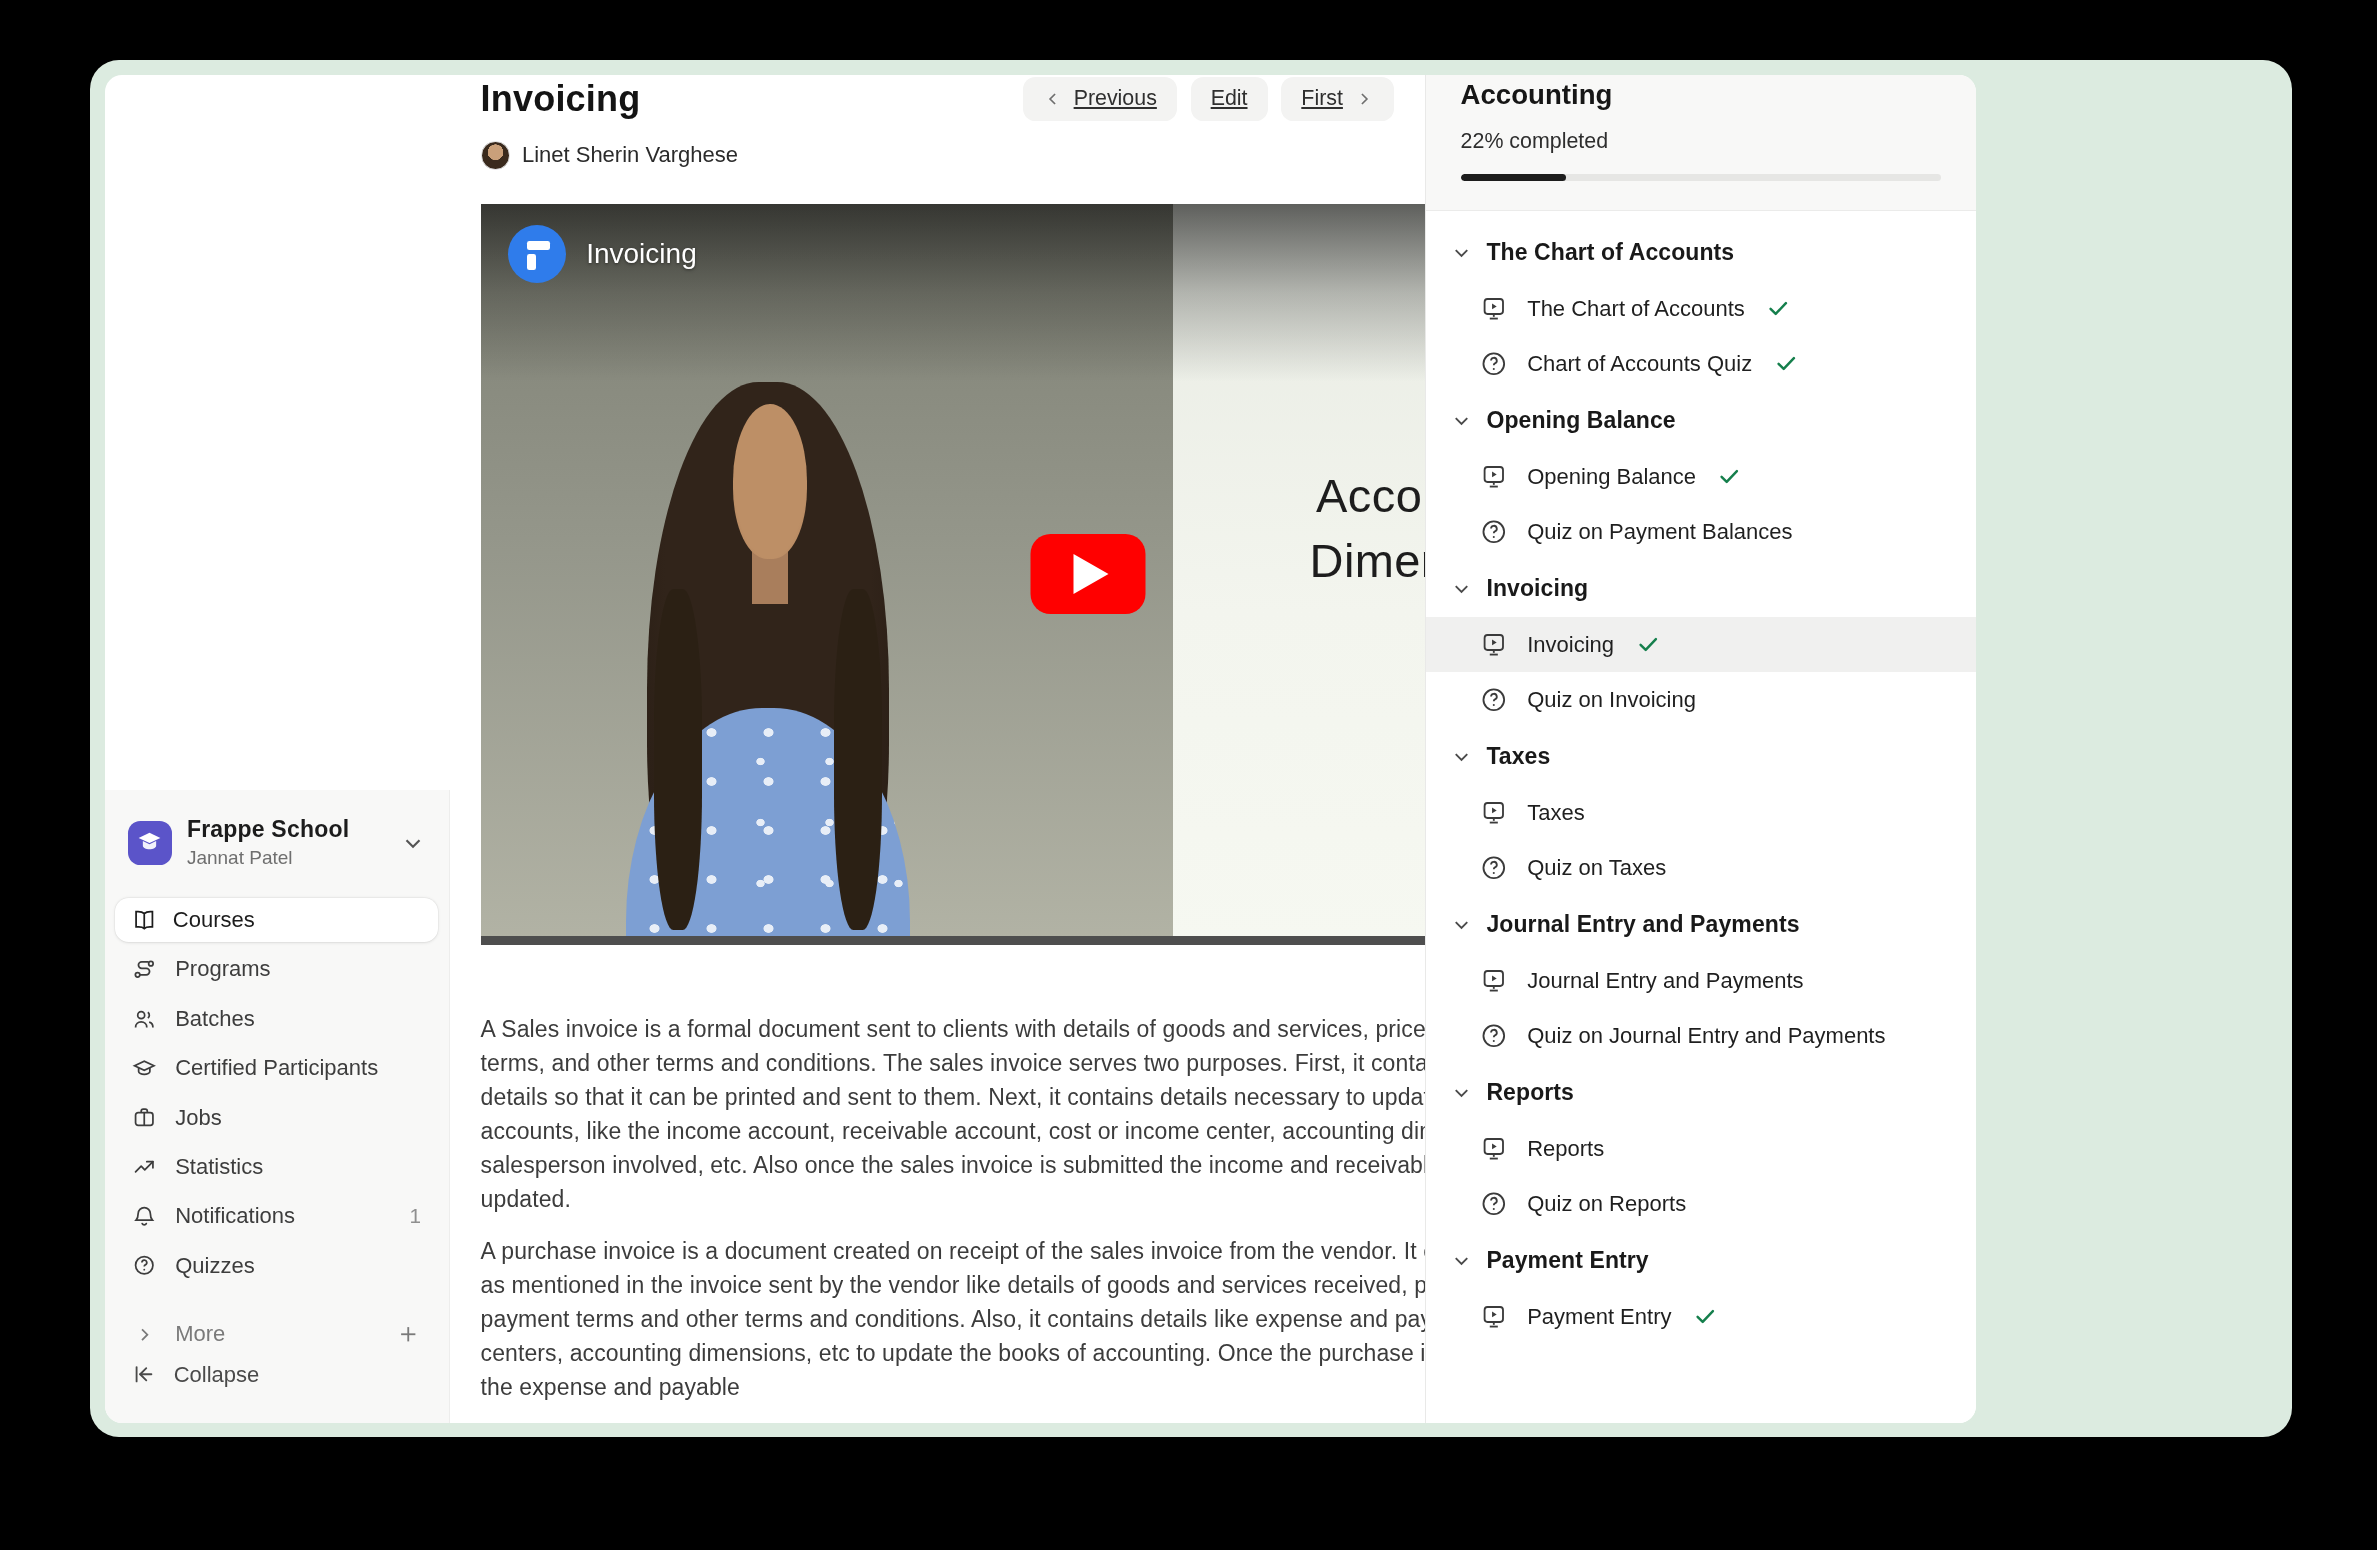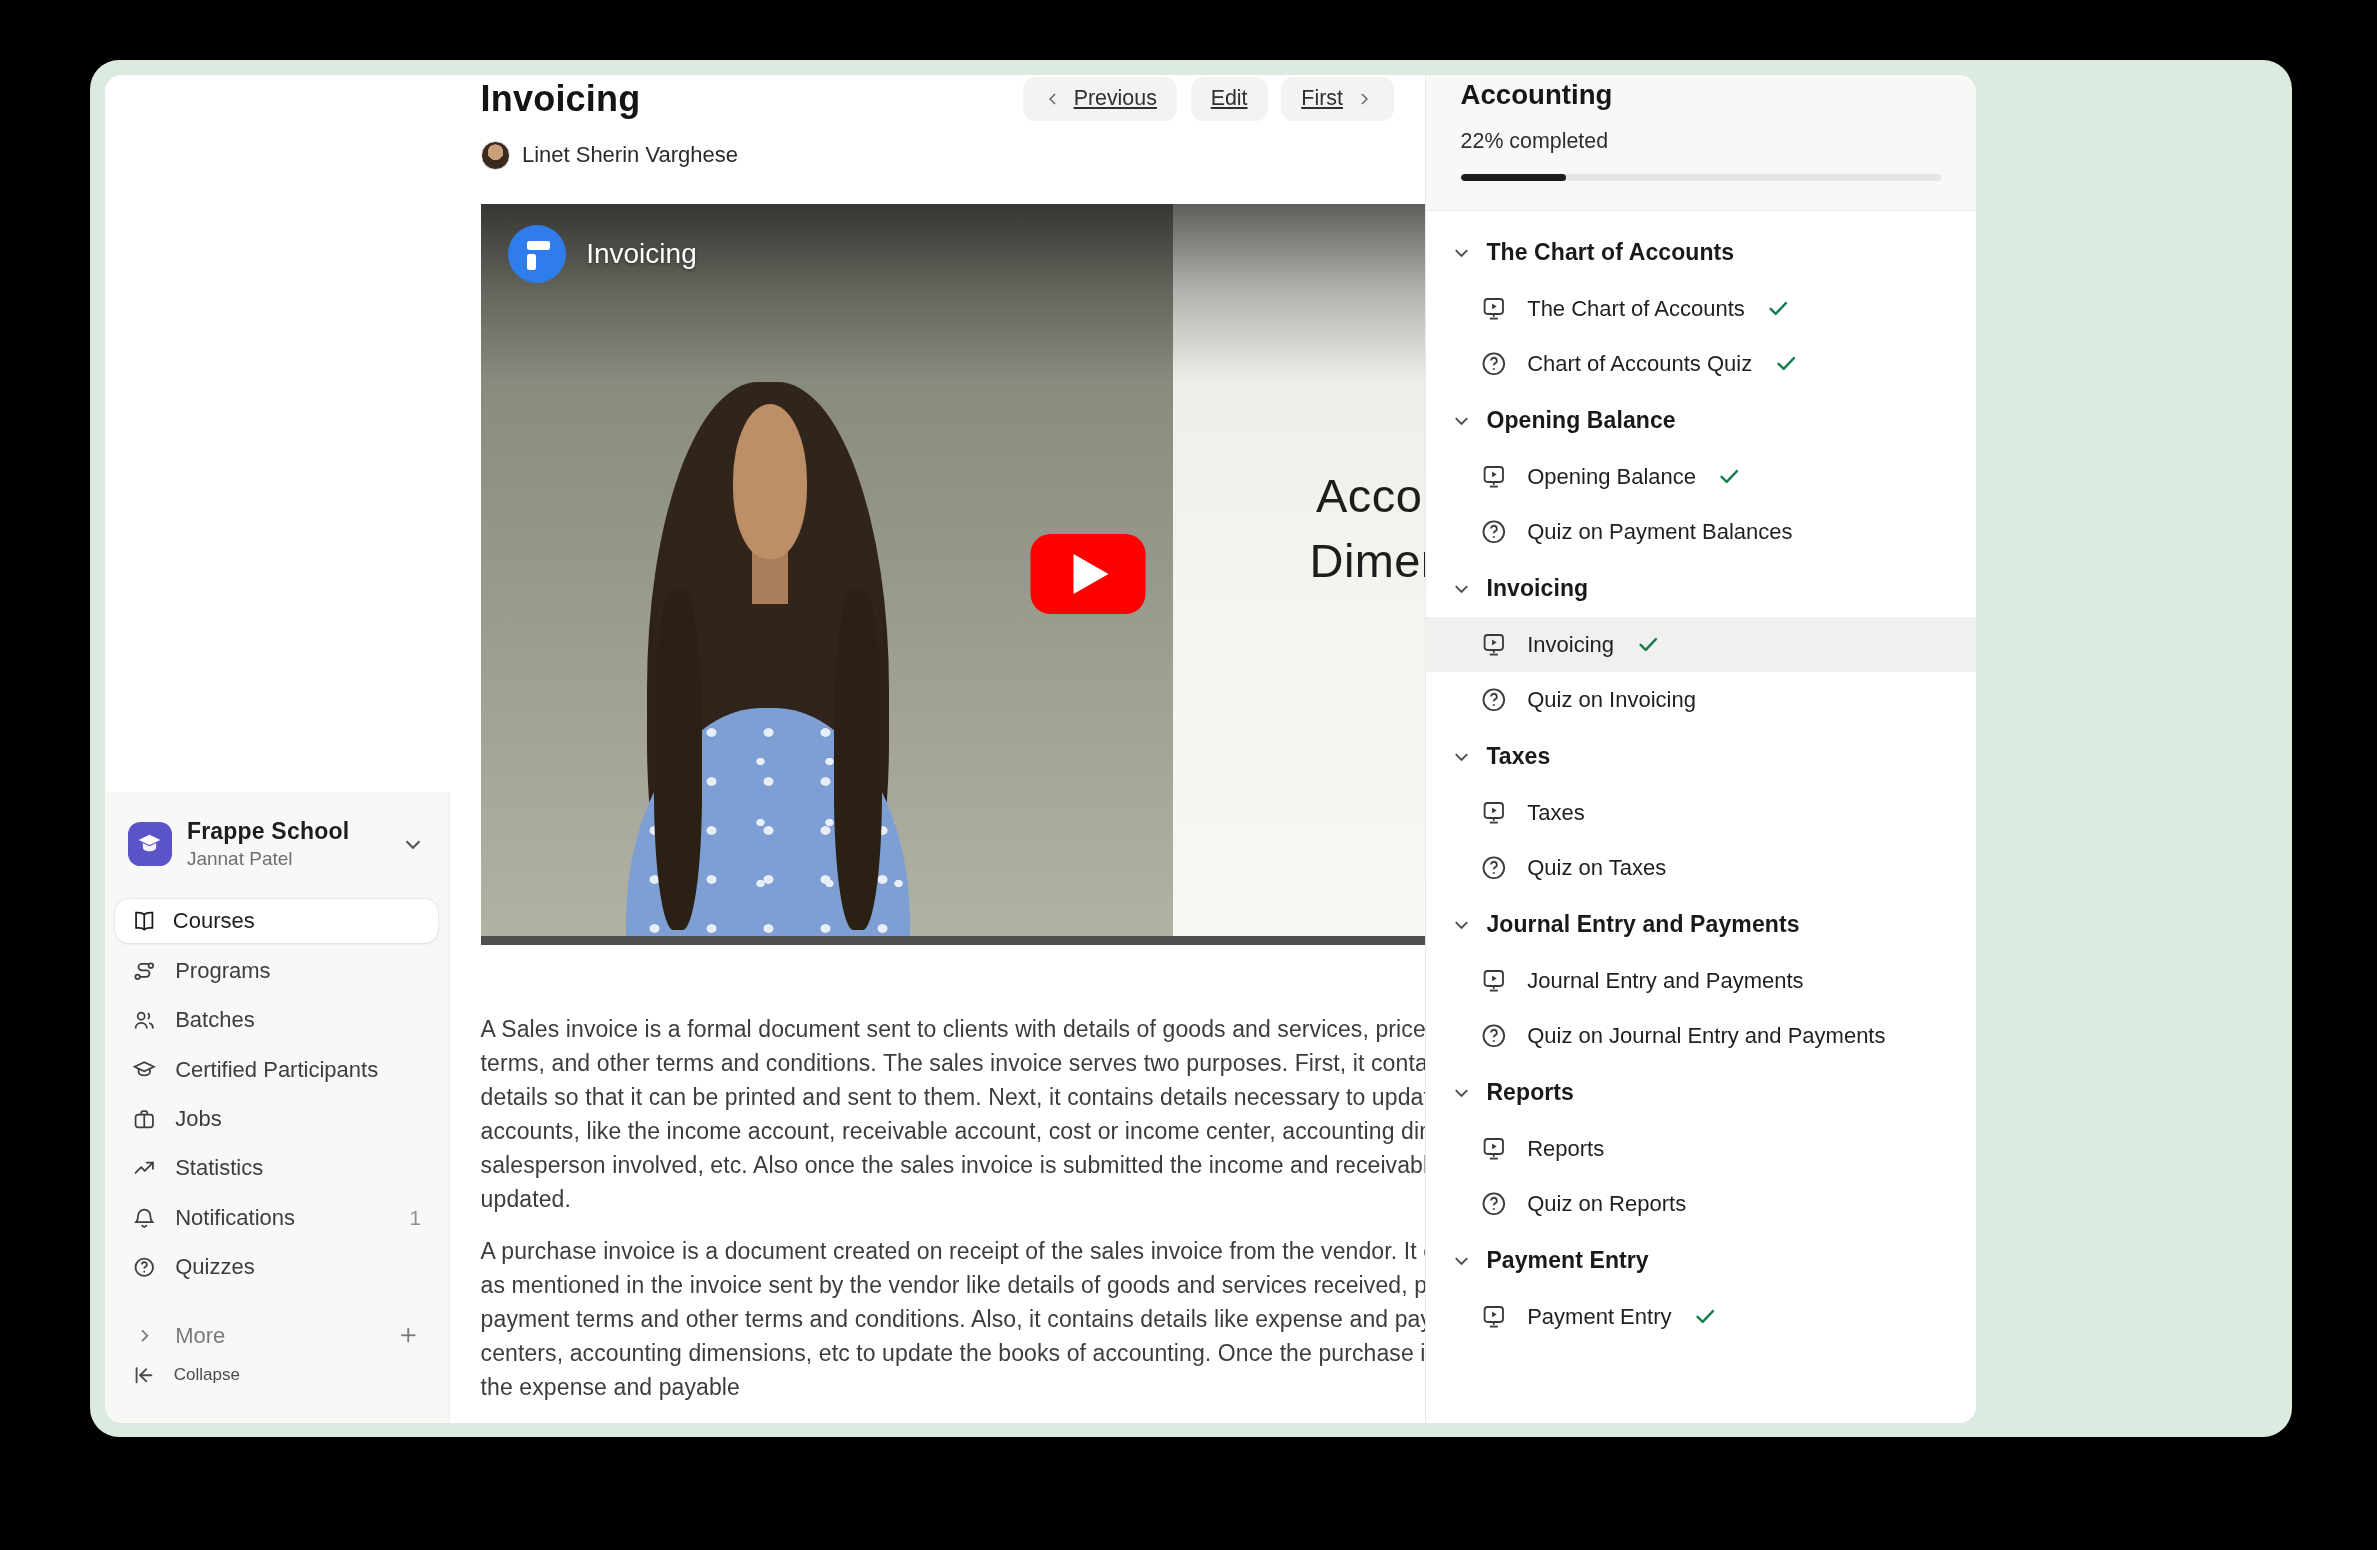--- a/index.html
+++ b/index.html
@@ -22,21 +22,21 @@
   .nav { margin-top:29px; padding:0 10.7px; }
   .nav-item { display:flex; align-items:center; height:44px; margin-bottom:5.4px; border-radius:13.8px;
               padding:0 17px; gap:18.4px; color:#3d3d3d; font-size:22px; cursor:pointer; }
   .nav-item.active { background:#fff; box-shadow:0 0.8px 3.1px rgba(0,0,0,.10), 0 0 0 0.8px rgba(0,0,0,.03);
                      color:#1c1c1c;gap:16px; }
   .nav-item .ic { width:24.5px; height:24.5px; flex:none; display:flex; align-items:center; justify-content:center; }
   .nav-item .grow { flex:1; }
   .nav-badge { font-size:20.7px; color:#8f8f8f; }
   .nav-more { margin-top:24.5px; color:#7a7a7a; }
   .sidebar-bottom { margin-top:auto; padding:0 27.6px 35px 27.6px; }
-  .collapse-btn { display:flex; align-items:center; gap:17px; color:#4a4a4a; font-size:17px; cursor:pointer; }
+  .collapse-btn { display:flex; align-items:center; gap:17px; color:#4a4a4a; font-size:22px; cursor:pointer; }
 
   
   .right-wrap { flex:1; display:flex; flex-direction:column; min-width:0; }
   .topbar { height:73px; min-height:73px; border-bottom:0.8px solid #e9e9e8; display:flex; align-items:center;
             padding:0 31px; }
   .crumb { font-size:23px; color:#74746f; white-space:nowrap; }
   .crumb .sep { margin:0 9.2px; color:#9a9a95; }
   .crumb .current { color:#1f1f1f; font-weight:500; }
   .body-row { flex:1; display:flex; min-height:0; }
 

